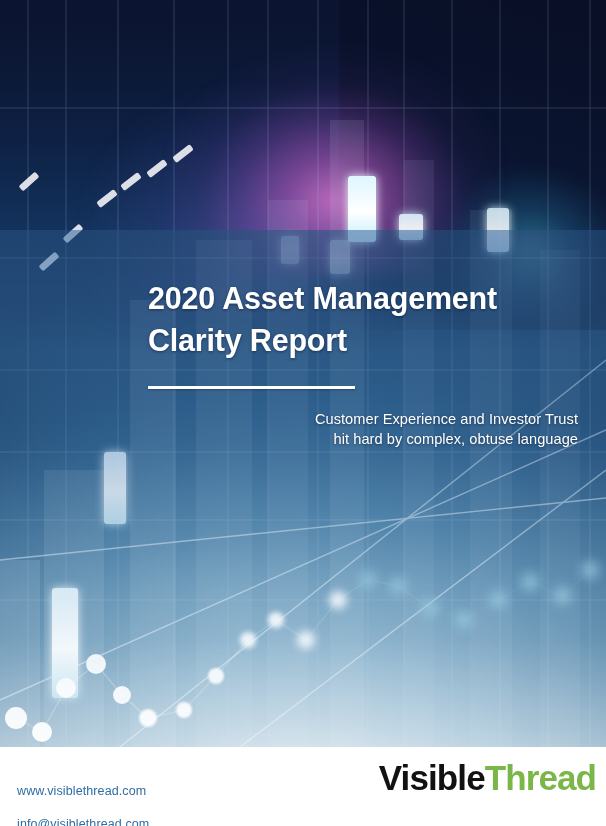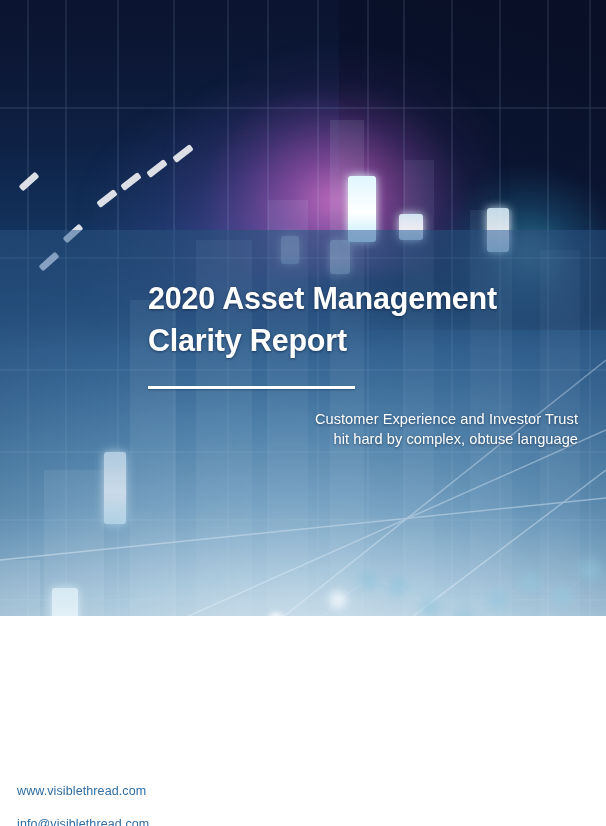--- a/index.html
+++ b/index.html
@@ -8,21 +8,21 @@
   .cover{
     position:relative;
     width:606px;height:826px;
     overflow:hidden;
     background:#ffffff;
   }
 
   
   .art{
     position:absolute;left:0;top:0;
-    width:606px;height:616px;
+    width:606px;height:747px;
     overflow:hidden;
     background:
       radial-gradient(120% 90% at 50% 112%, #cfe6f5 0%, #a8d3ee 12%, #6bb4e2 28%, #2b86c6 48%, #1565a8 64%, #0d4a86 78%, #0a2f60 92%);
   }
   
   .sky{
     position:absolute;left:0;top:0;width:100%;height:420px;
     background:linear-gradient(180deg,
       #0b1430 0%, #0c1836 16%, #0e2145 34%, #123059 52%,
       rgba(20,65,120,.88) 68%, rgba(28,96,160,.45) 84%, rgba(40,130,190,0) 100%);
@@ -284,15 +284,18 @@
 hit hard by complex, obtuse language</div>
     </div>
 
   </div>
 
   <div class="footer">
     <div class="contact">
       <div>www.visiblethread.com</div>
       <div>info@visiblethread.com</div>
     </div>
+    <div class="logo">
+      <span class="v">Visible</span><span class="t">Thread</span>
+    </div>
   </div>
 
 </div>
 
 </body></html>

